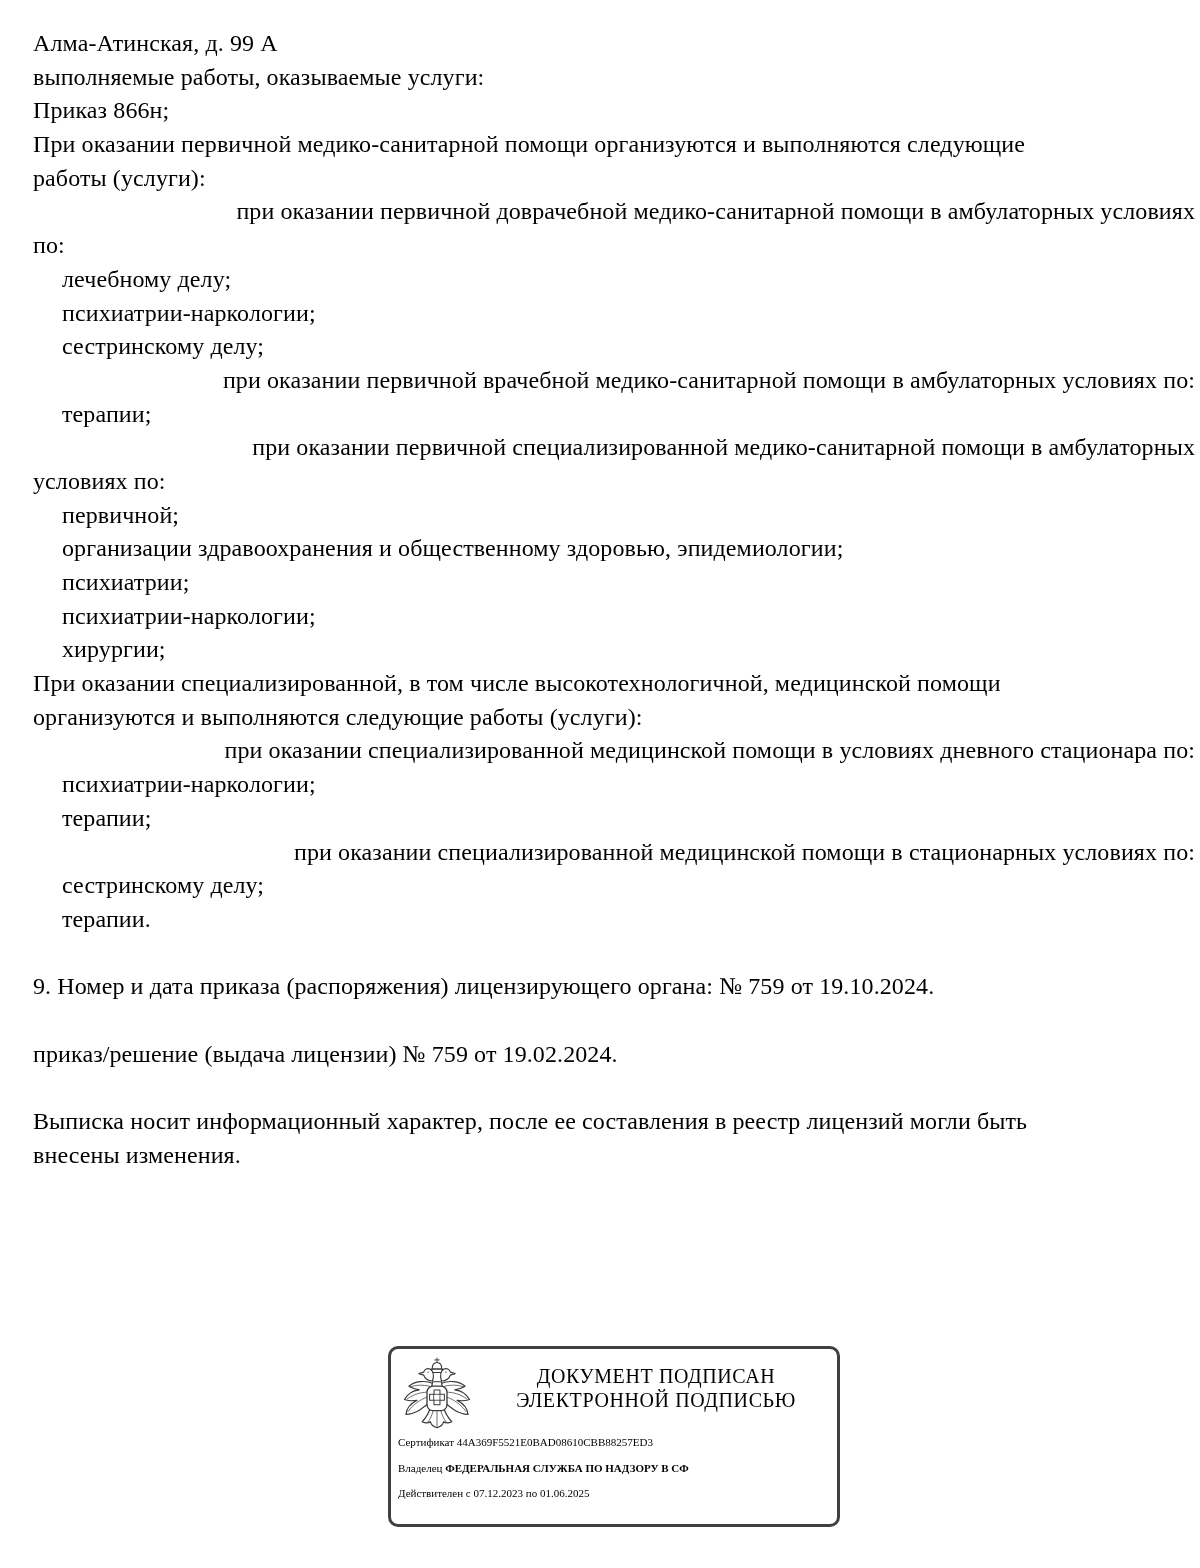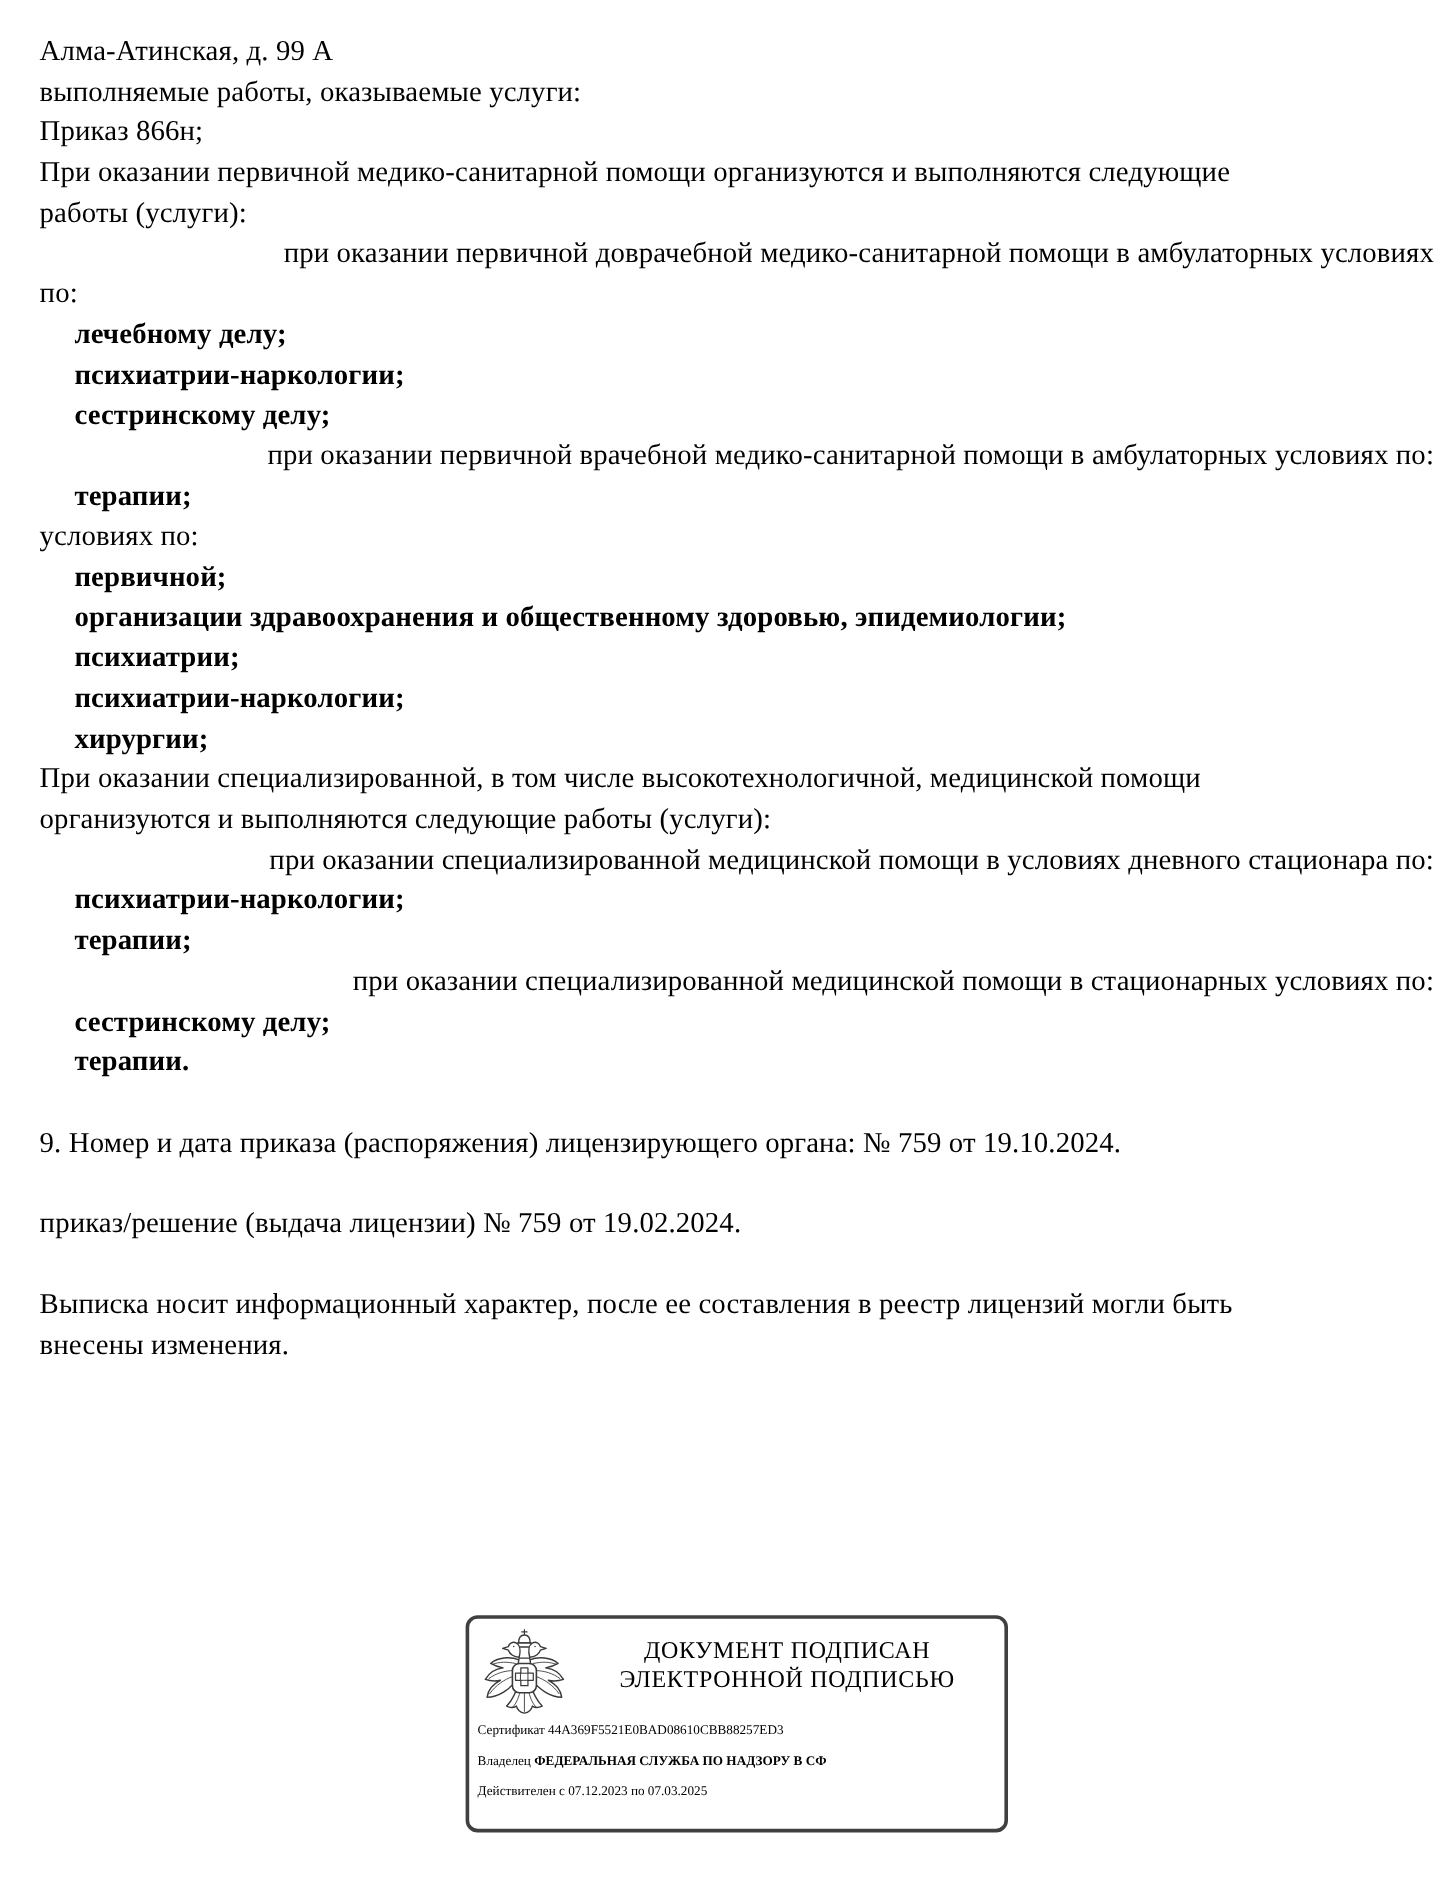--- a/index.html
+++ b/index.html
@@ -8,21 +8,21 @@
     background:#ffffff;color:#000000;
     font-family:"Liberation Serif","DejaVu Serif",serif;
     position:relative;overflow:hidden;
   }
   .doc-text{position:absolute;left:33px;top:27px;width:1162px;}
   .line{
     font-size:24px;line-height:33.7px;height:33.7px;
     white-space:nowrap;letter-spacing:0.1px;
   }
   .indent-1{padding-left:14px;text-align:right;}
-  .indent-2{padding-left:29px;font-weight:bold;}
+  .indent-2{padding-left:29px;}
 
   .sig-box{
     position:absolute;left:388px;top:1346px;
     width:446px;height:175px;
     border:3px solid #404040;border-radius:10px;
     background:#fff;overflow:hidden;
   }
   .emblem{position:absolute;left:9px;top:6px;width:74px;height:92px;}
   .emblem svg{width:100%;height:100%;}
   .sig-title{
@@ -45,20 +45,21 @@
     <div class="line">Приказ 866н;</div>
     <div class="line">При оказании первичной медико-санитарной помощи организуются и выполняются следующие</div>
     <div class="line">работы (услуги):</div>
     <div class="line indent-1">при оказании первичной доврачебной медико-санитарной помощи в амбулаторных условиях</div>
     <div class="line">по:</div>
     <div class="line indent-2">лечебному делу;</div>
     <div class="line indent-2">психиатрии-наркологии;</div>
     <div class="line indent-2">сестринскому делу;</div>
     <div class="line indent-1">при оказании первичной врачебной медико-санитарной помощи в амбулаторных условиях по:</div>
     <div class="line indent-2">терапии;</div>
+    <div class="line indent-1">при оказании первичной специализированной медико-санитарной помощи в амбулаторных</div>
     <div class="line">условиях по:</div>
     <div class="line indent-2">первичной;</div>
     <div class="line indent-2">организации здравоохранения и общественному здоровью, эпидемиологии;</div>
     <div class="line indent-2">психиатрии;</div>
     <div class="line indent-2">психиатрии-наркологии;</div>
     <div class="line indent-2">хирургии;</div>
     <div class="line">При оказании специализированной, в том числе высокотехнологичной, медицинской помощи</div>
     <div class="line">организуются и выполняются следующие работы (услуги):</div>
     <div class="line indent-1">при оказании специализированной медицинской помощи в условиях дневного стационара по:</div>
     <div class="line indent-2">психиатрии-наркологии;</div>
@@ -113,15 +114,15 @@
   </div>
   <div class="sig-details">
     <div>
       <span>Сертификат</span>
       <span>44A369F5521E0BAD08610CBB88257ED3</span>
     </div>
     <div>
       <span>Владелец</span>
       <span class="bold">ФЕДЕРАЛЬНАЯ СЛУЖБА ПО НАДЗОРУ В СФ</span>
     </div>
-    <div>Действителен с 07.12.2023 по 07.03.2025</div>
+    <div>Действителен с 07.12.2023 по 01.06.2025</div>
   </div>
 </div>
 
 </body></html>

